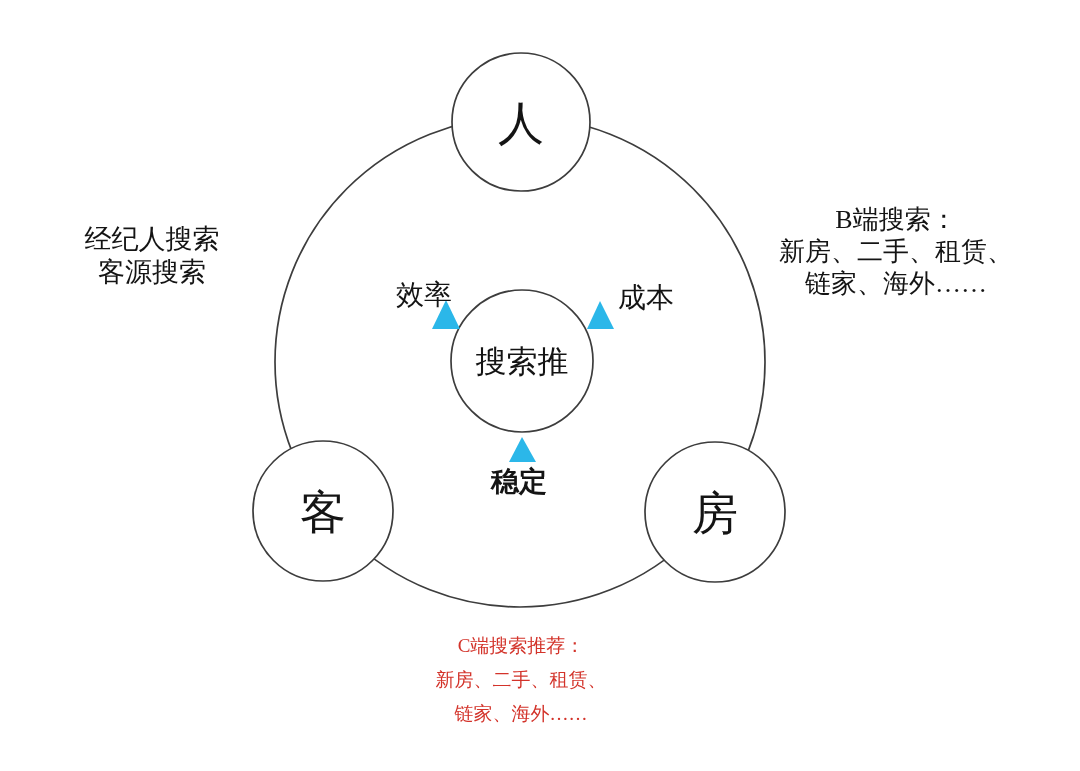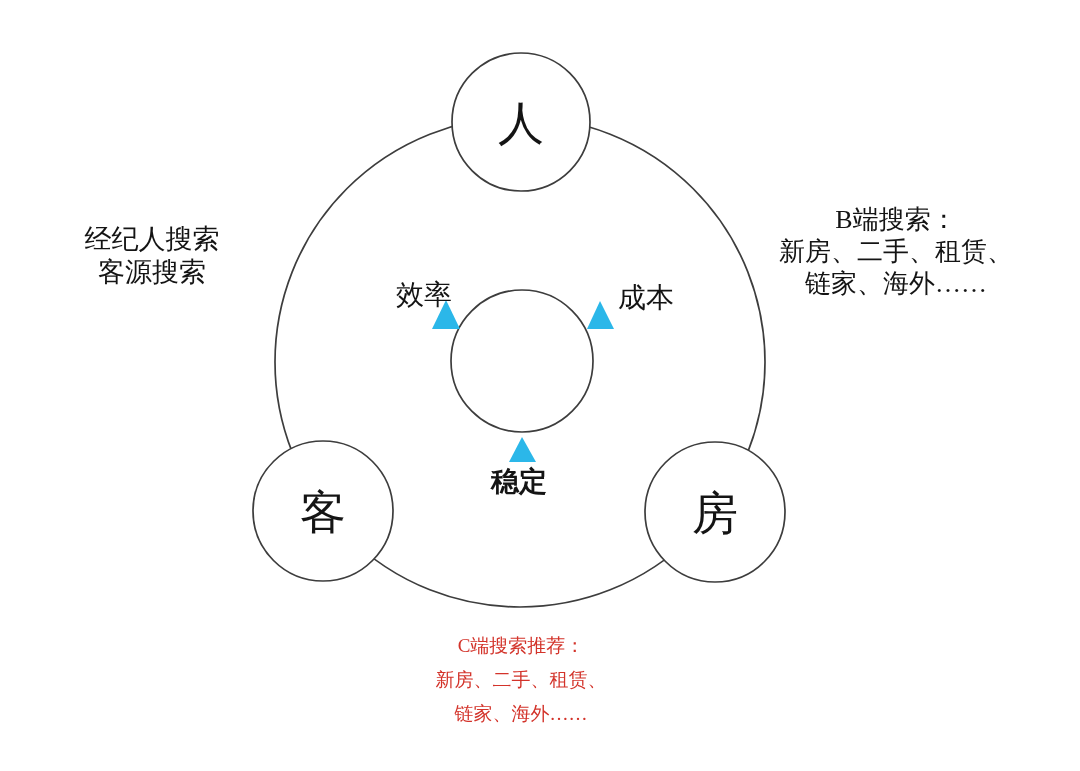--- a/index.html
+++ b/index.html
@@ -44,20 +44,21 @@
     <polygon points="509,462 536,462 522,437" fill="#2bb7e9"></polygon>
   </svg>
 
   <div class="t node-char" style="left:521px; top:124px;">人</div>
 
   <div class="t node-char" style="left:323px; top:513px;">客</div>
 
   <div class="t node-char" style="left:715px; top:514px;">房</div>
 
   <div class="t platform-text" style="left:522px; top:361px;">
+    <div>搜索推</div>
   </div>
 
   <div class="t pillar" style="left:398px; top:295px;margin-left:26px;">效率</div>
 
   <div class="t pillar" style="left:646px; top:298px;">成本</div>
 
   <div class="t pillar" style="left:519px; top:482px;font-weight:bold;">稳定</div>
 
   <div class="t note-left" style="left:152px; top:256px;">
     <div>经纪人搜索</div>

